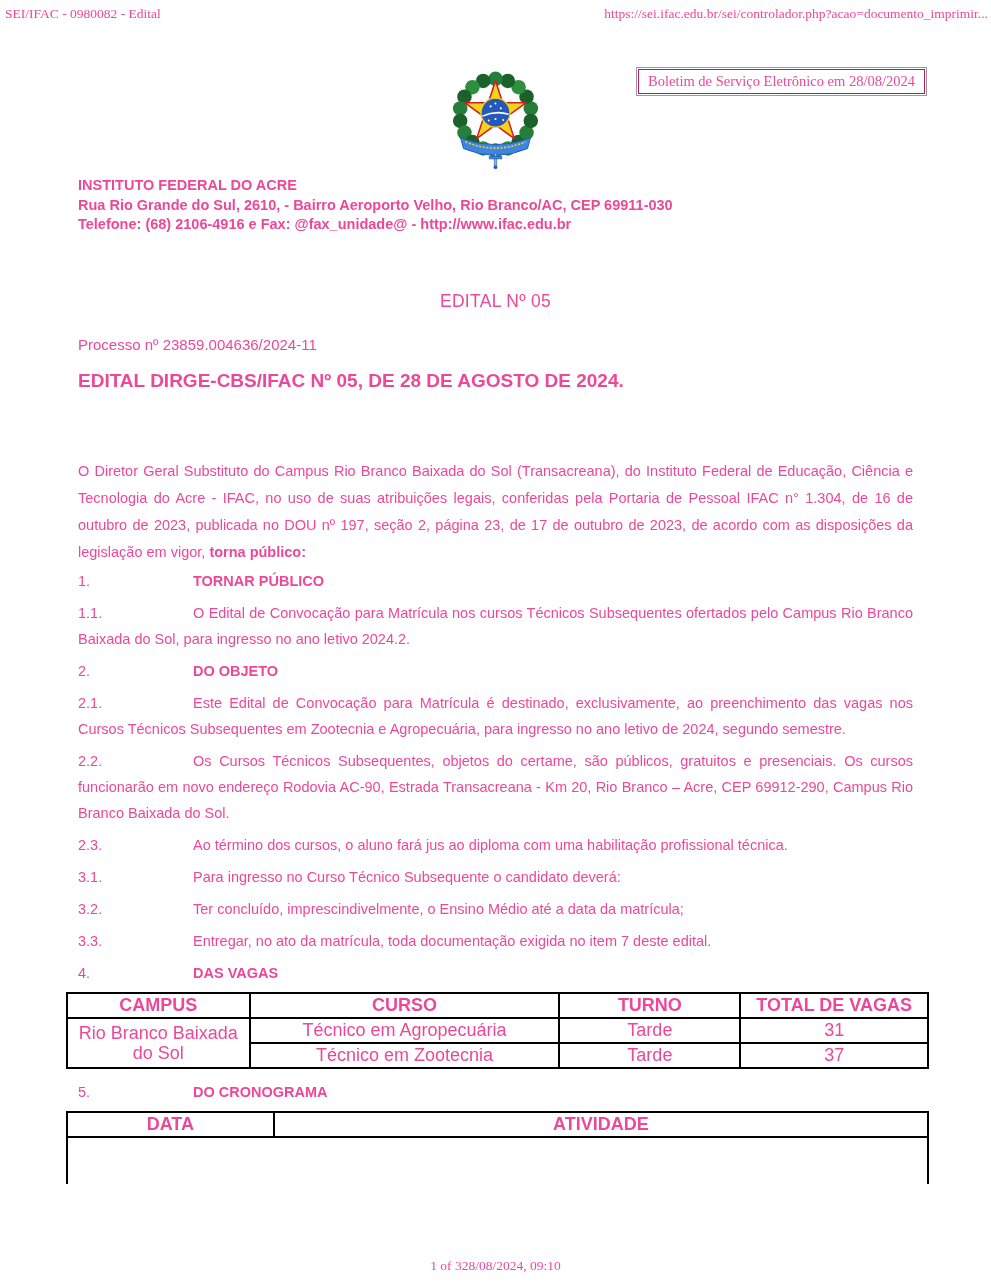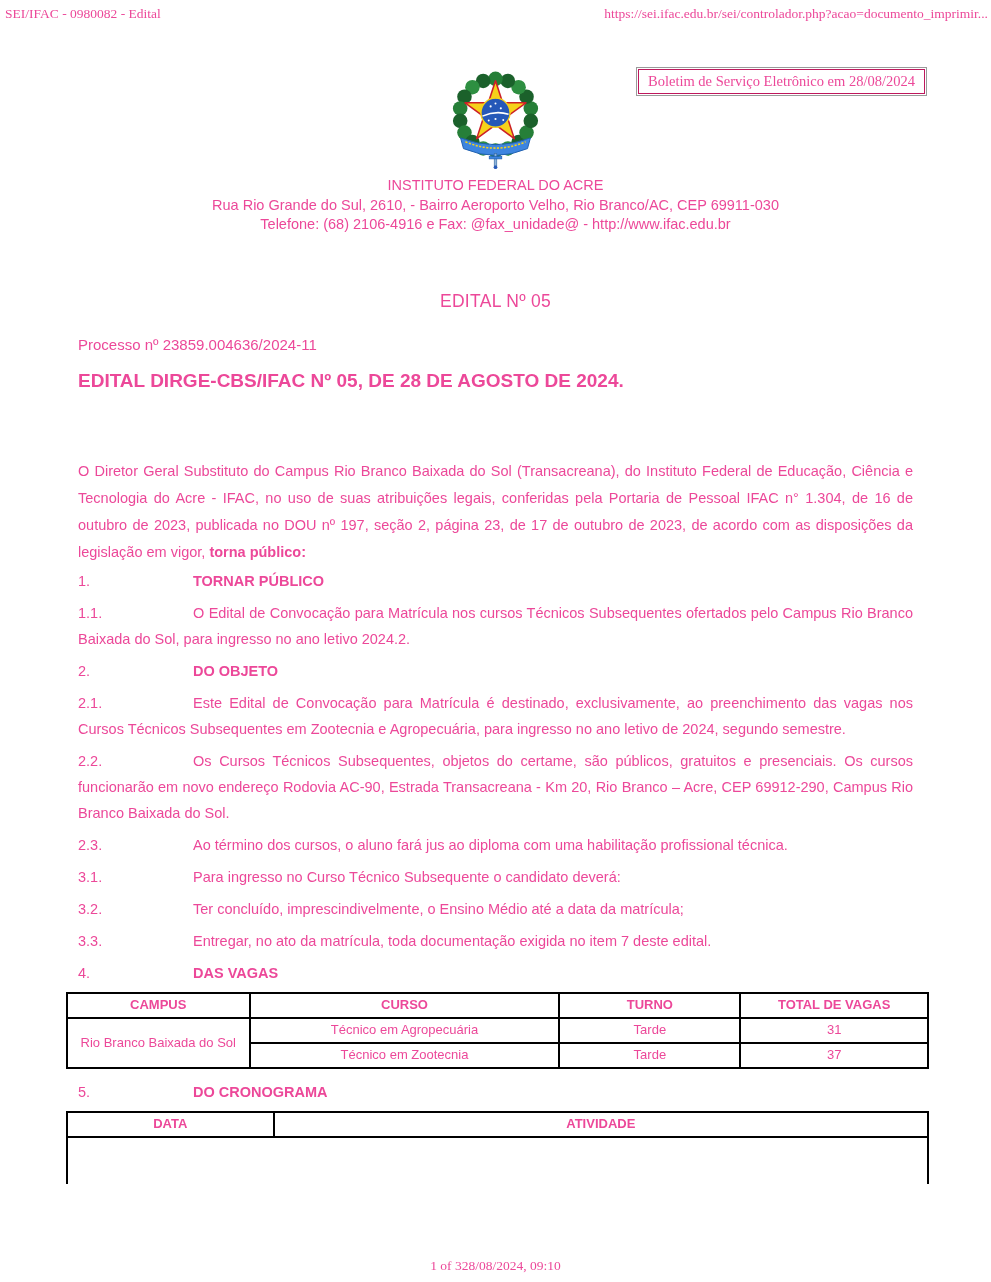--- a/index.html
+++ b/index.html
@@ -16,38 +16,38 @@
 
   
   .boletim-box{position:absolute;top:69px;right:66px;border:1px solid #be185d;
                outline:1px solid #9a9a9a;outline-offset:1px;padding:3px 9px;
                font-family:"Liberation Serif",serif;font-size:14.5px;background:#fff;}
 
   .content{padding:0 78px;}
 
   .crest{display:block;margin:70px auto 6px;}
 
-  .inst{text-align:center;line-height:19.5px;font-size:14.5px;}
+  .inst{line-height:19.5px;font-size:14.5px;font-weight:bold;}
 
   .doc-title{text-align:center;font-size:17.5px;font-weight:400;margin-top:56px;letter-spacing:.3px;}
   .processo{margin-top:24px;font-size:15px;}
   .subtitle{font-weight:bold;font-size:19px;margin-top:17px;}
 
   .intro{margin:66px 0 2px;text-align:justify;line-height:27px;}
   .intro b{font-weight:bold;}
 
   .item{margin:0 0 6px;text-align:justify;line-height:26px;}
   .item .num{display:inline-block;width:115px;}
   .item .txt.hd{font-weight:bold;}
 
   table.tbl{border-collapse:collapse;table-layout:fixed;width:863px;margin-left:-12px;}
   table.tbl-vagas{margin-top:2px;margin-bottom:10px;}
   table.tbl-crono{margin-top:4px;}
   .tbl th,.tbl td{border:2px solid #000;text-align:center;vertical-align:middle;
-                  font-size:13px;padding:1px 3px;height:21px;line-height:20px;}
+                  font-size:18px;padding:1px 3px;height:21px;line-height:20px;}
   .tbl th{font-weight:bold;}
   .tbl td.open{border:none;border-left:2px solid #000;border-right:2px solid #000;height:44px;}
 </style>
 </head>
 <body>
 
 <div class="page">
 
   <div class="print-header">
     <span>SEI/IFAC - 0980082 - Edital</span>

